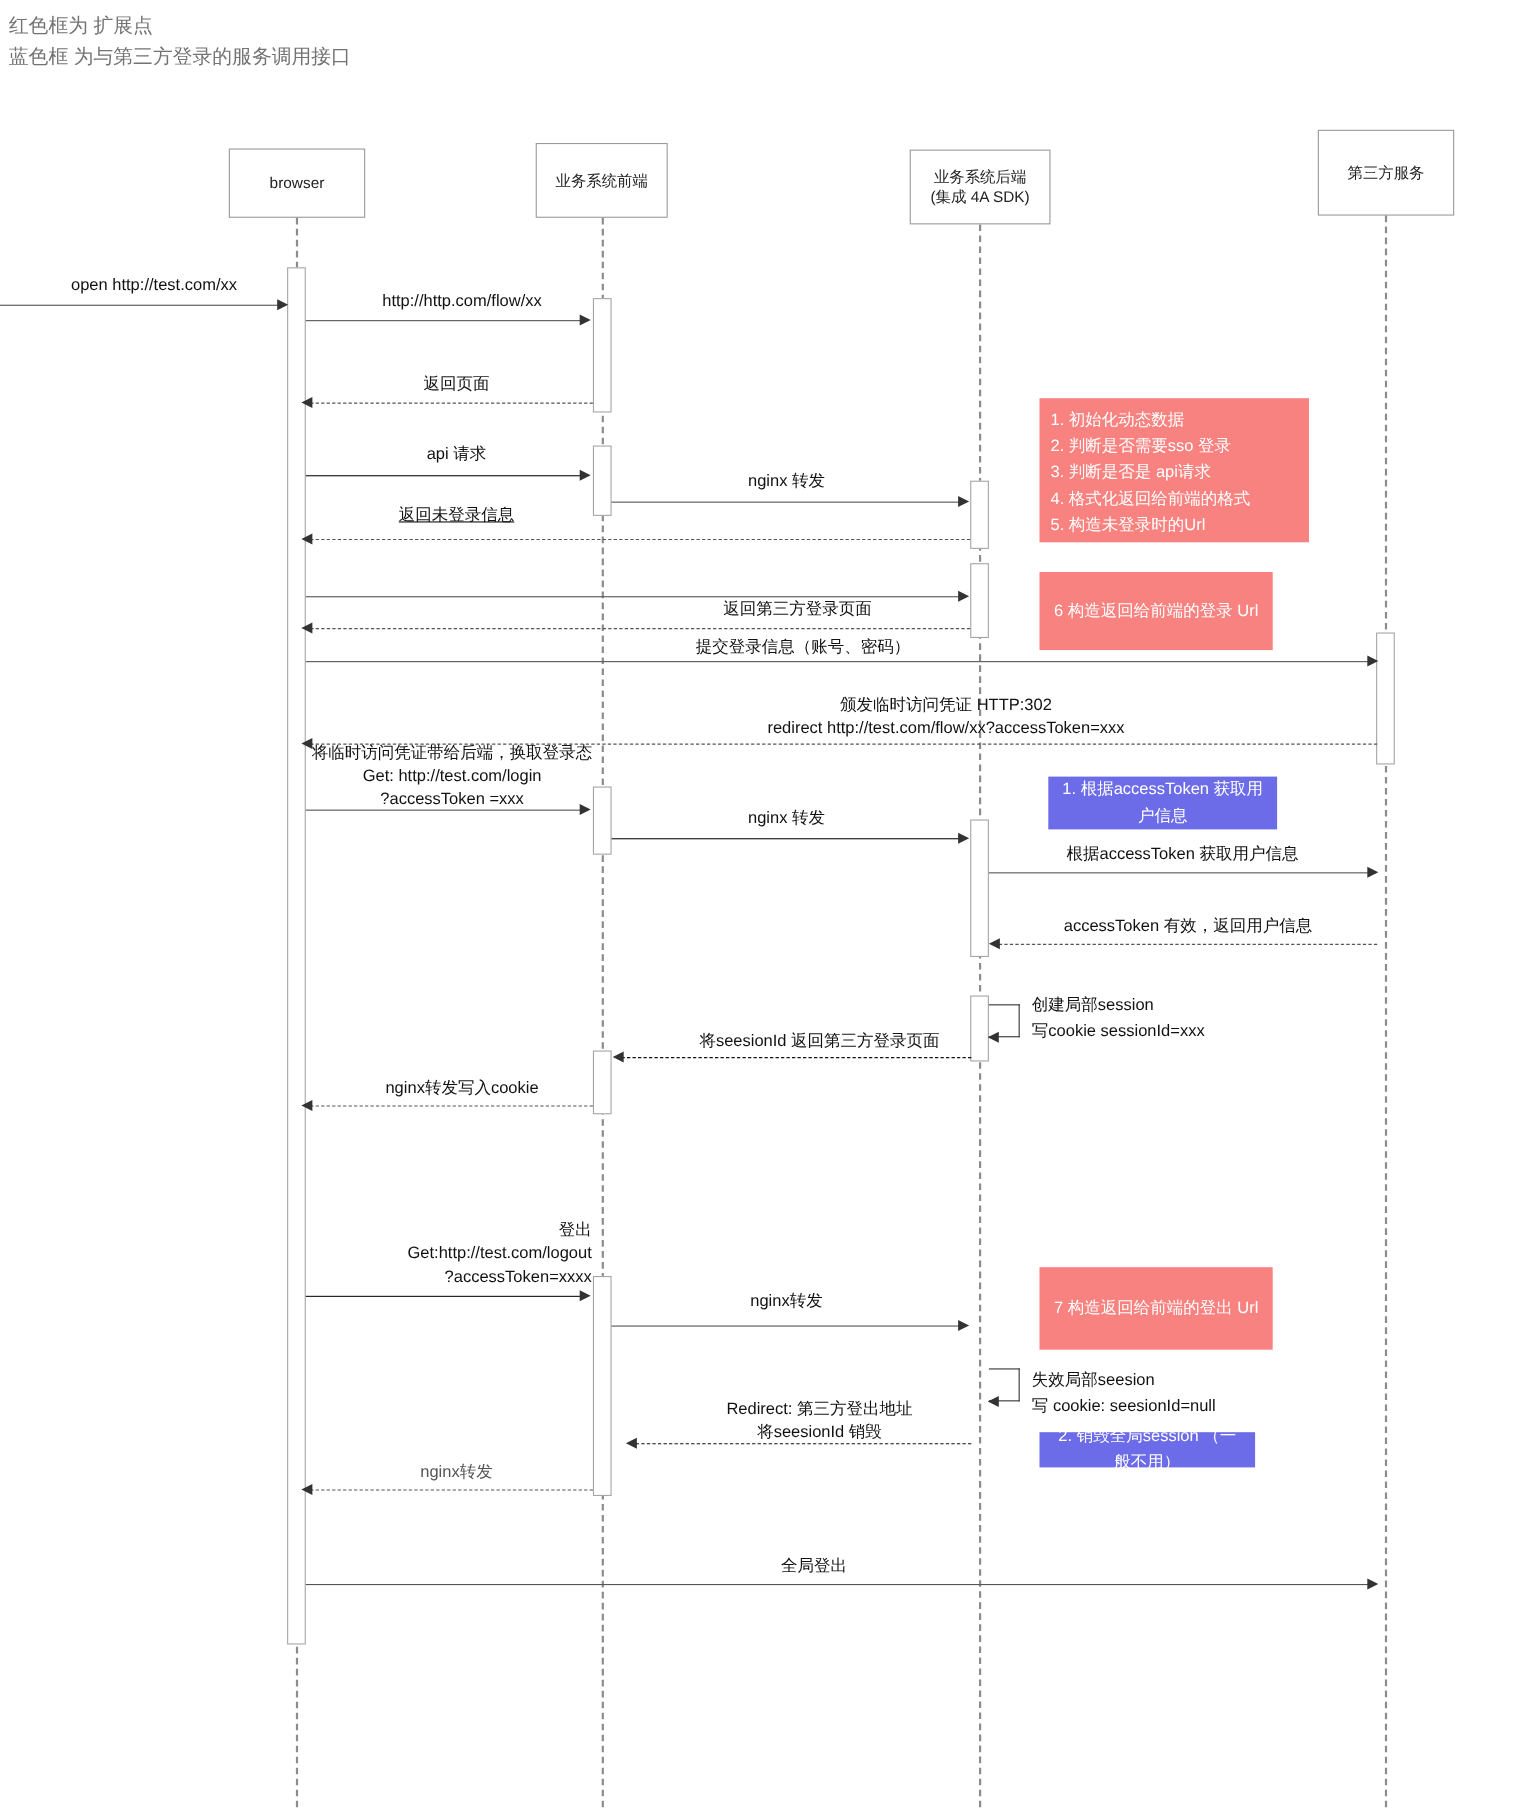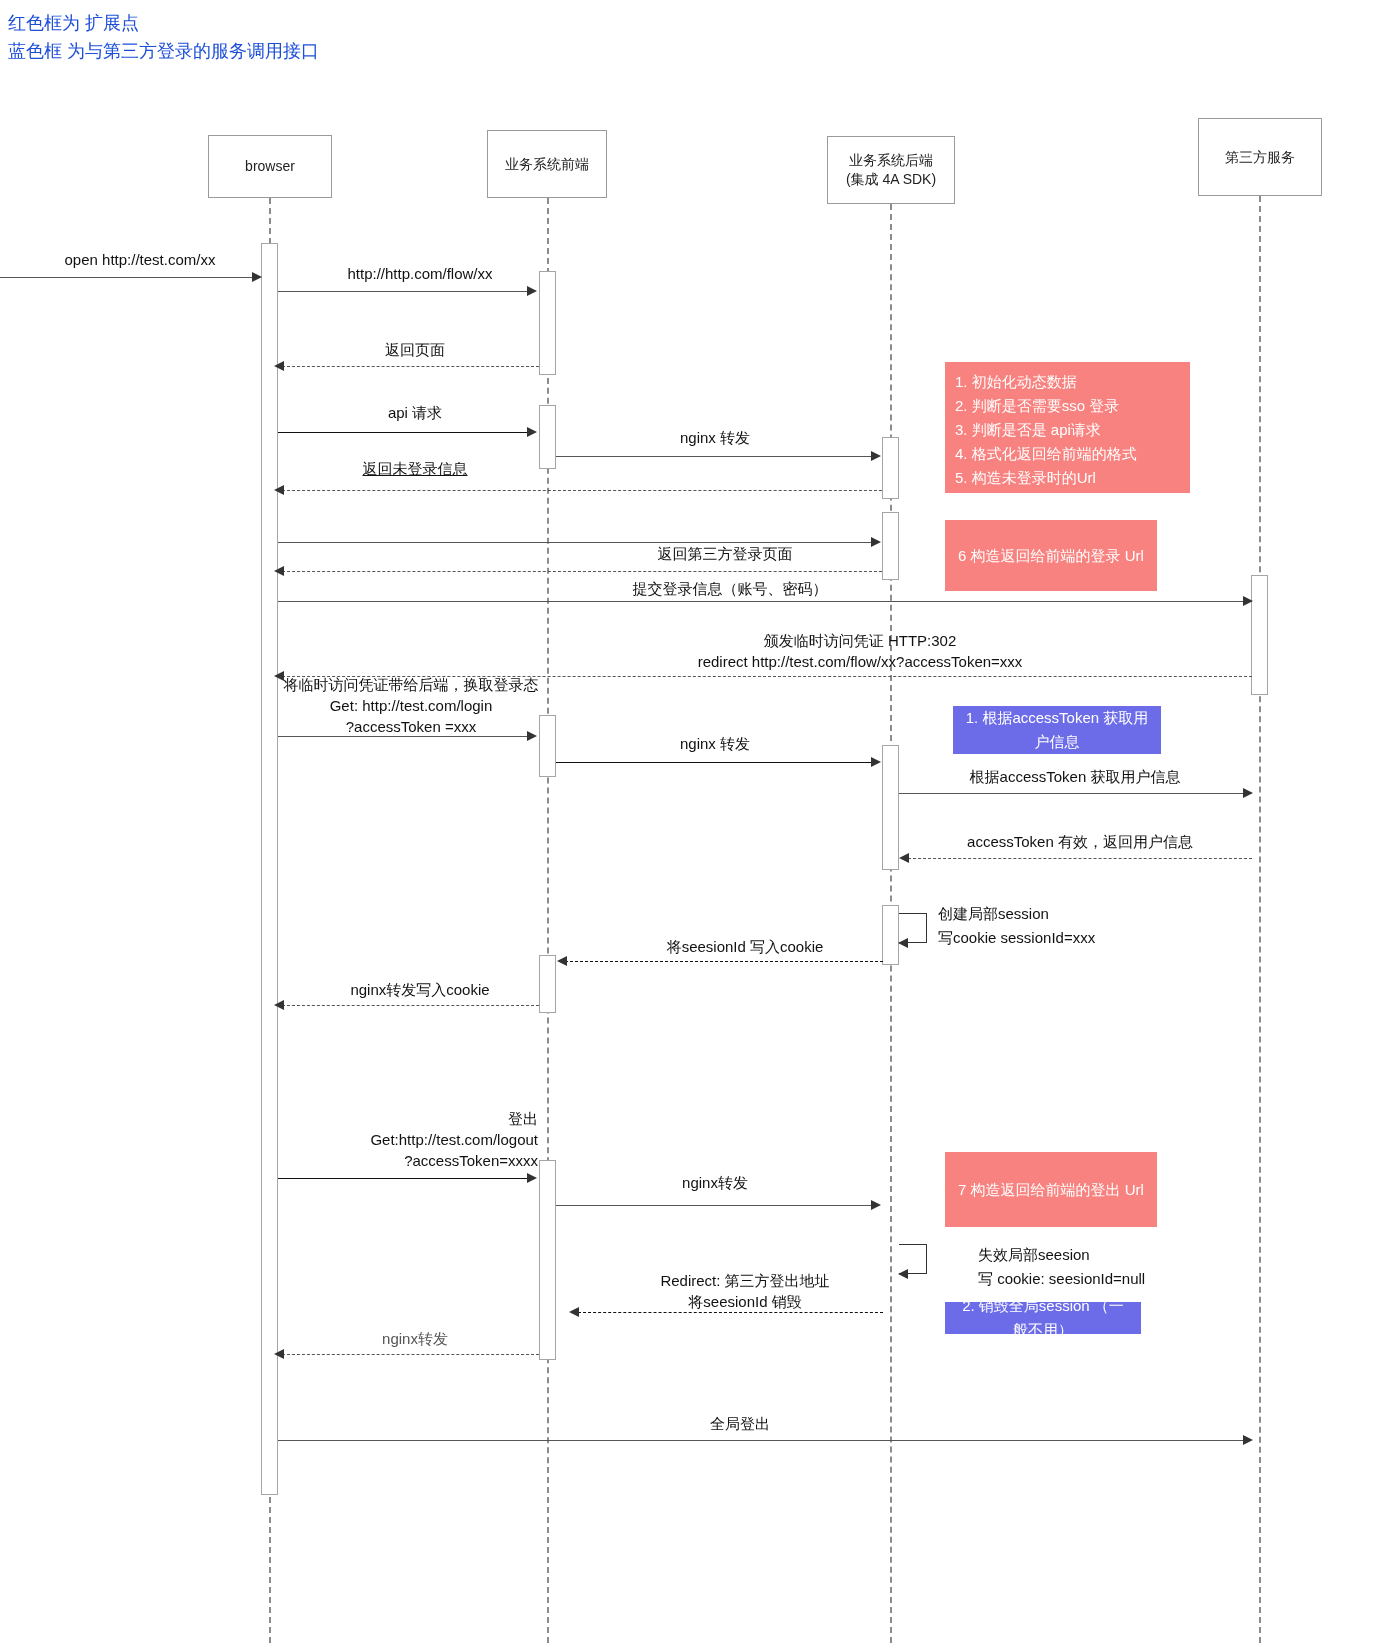--- a/index.html
+++ b/index.html
@@ -16,21 +16,21 @@
     width: 1400px;
     height: 1651px;
     overflow: hidden;
     background: #ffffff;
   }
   .legend {
     position: absolute;
     left: 8px;
     font-size: 18px;
     line-height: 26px;
-    color: #1d4ed8;
+    color: #737373;
     white-space: nowrap;
   }
   .legend-1 { top: 10px; }
   .legend-2 { top: 38px; }
 
   
   .actor-box {
     position: absolute;
     box-sizing: border-box;
     border: 1.5px solid #9a9a9a;
@@ -219,41 +219,41 @@
 
   <div class="msg-label" style="left:930px; top:831px; width:300px;">accessToken 有效，返回用户信息</div>
   <div class="msg dashed gray" style="left:908px; top:858px; width:344px;"></div>
   <div class="arrowhead left" style="left:899px; top:853px;"></div>
 
   <div class="selfhook" style="left:899px; top:913px; width:28px; height:30px;"></div>
   <div class="arrowhead left" style="left:898px; top:938px;"></div>
   <div class="selfnote" style="left:938px; top:902px; width:230px;">创建局部session
 写cookie sessionId=xxx</div>
 
-  <div class="msg-label" style="left:600px; top:936px; width:290px;">将seesionId 写入cookie</div>
+  <div class="msg-label" style="left:600px; top:936px; width:290px;">将seesionId 返回第三方登录页面</div>
   <div class="msg dashed black" style="left:565px; top:961px; width:318px;"></div>
   <div class="arrowhead left" style="left:557px; top:956px;"></div>
 
   <div class="msg-label" style="left:300px; top:979px; width:240px;">nginx转发写入cookie</div>
   <div class="msg dashed gray" style="left:282px; top:1005px; width:257px;"></div>
   <div class="arrowhead left" style="left:274px; top:1000px;"></div>
 
   <div class="msg-label" style="left:288px; top:1108px; width:250px;text-align:right;">登出
 Get:http://test.com/logout
 ?accessToken=xxxx</div>
   <div class="msg solid black" style="left:278px; top:1178px; width:252px;"></div>
   <div class="arrowhead right" style="left:527px; top:1173px;"></div>
 
   <div class="msg-label" style="left:600px; top:1172px; width:230px;">nginx转发</div>
   <div class="msg solid gray" style="left:556px; top:1205px; width:318px;"></div>
   <div class="arrowhead right" style="left:871px; top:1200px;"></div>
 
   <div class="selfhook" style="left:899px; top:1244px; width:28px; height:30px;"></div>
   <div class="arrowhead left" style="left:898px; top:1269px;"></div>
-  <div class="selfnote" style="left:938px; top:1243px; width:250px;margin-left:40px;">失效局部seesion
+  <div class="selfnote" style="left:938px; top:1243px; width:250px;">失效局部seesion
 写 cookie: seesionId=null</div>
 
   <div class="msg-label" style="left:600px; top:1270px; width:290px;">Redirect: 第三方登出地址
 将seesionId 销毁</div>
   <div class="msg dashed black" style="left:578px; top:1312px; width:305px;"></div>
   <div class="arrowhead left" style="left:569px; top:1307px;"></div>
 
   <div class="msg-label" style="left:300px; top:1328px; width:230px; color:#555;">nginx转发</div>
   <div class="msg dashed gray" style="left:282px; top:1354px; width:257px;"></div>
   <div class="arrowhead left" style="left:274px; top:1349px;"></div>

